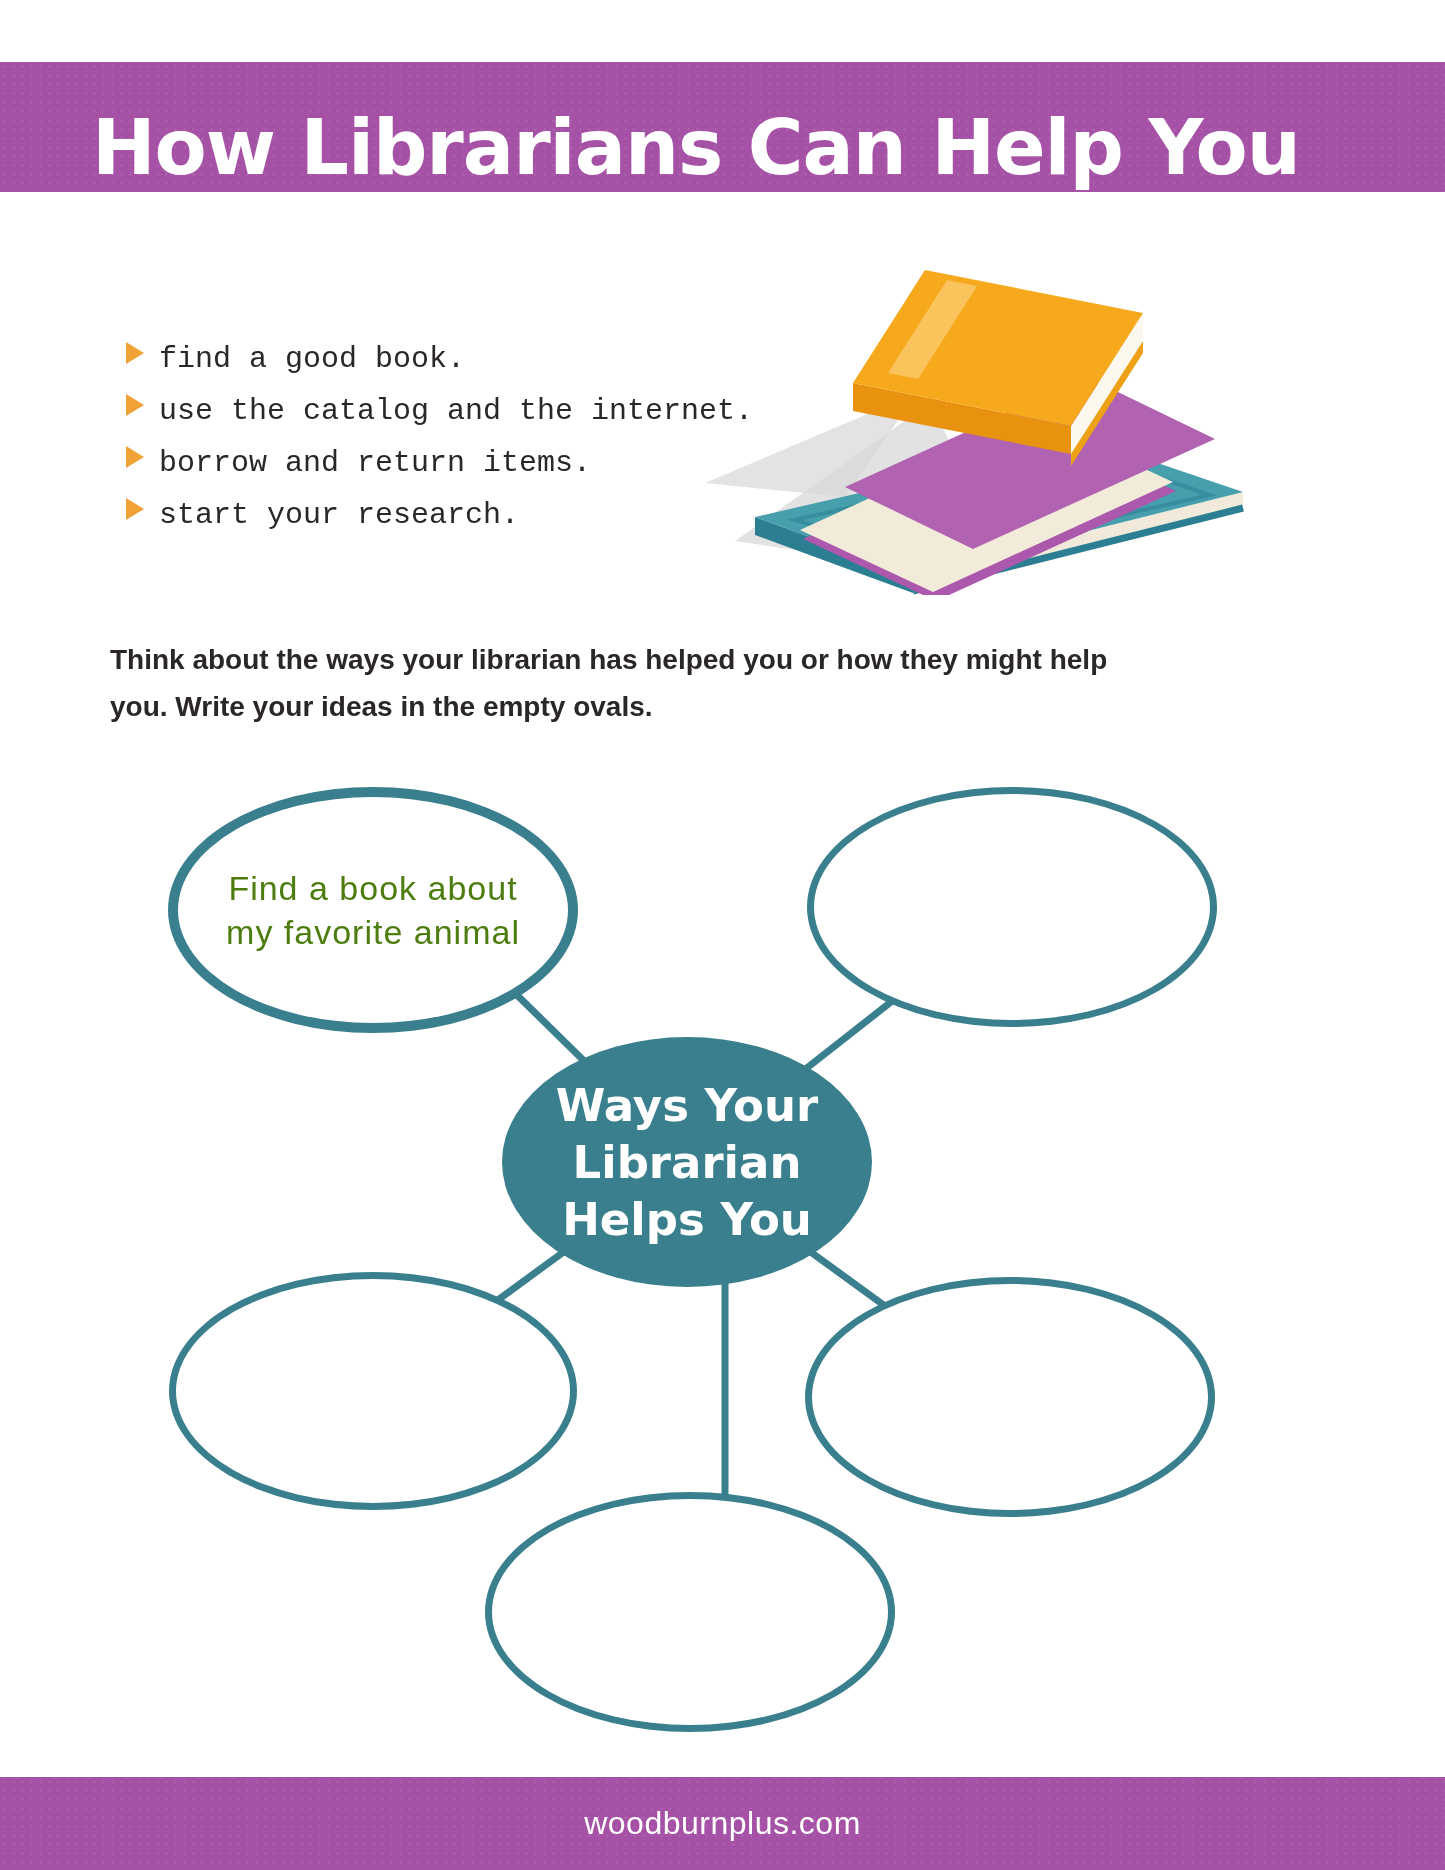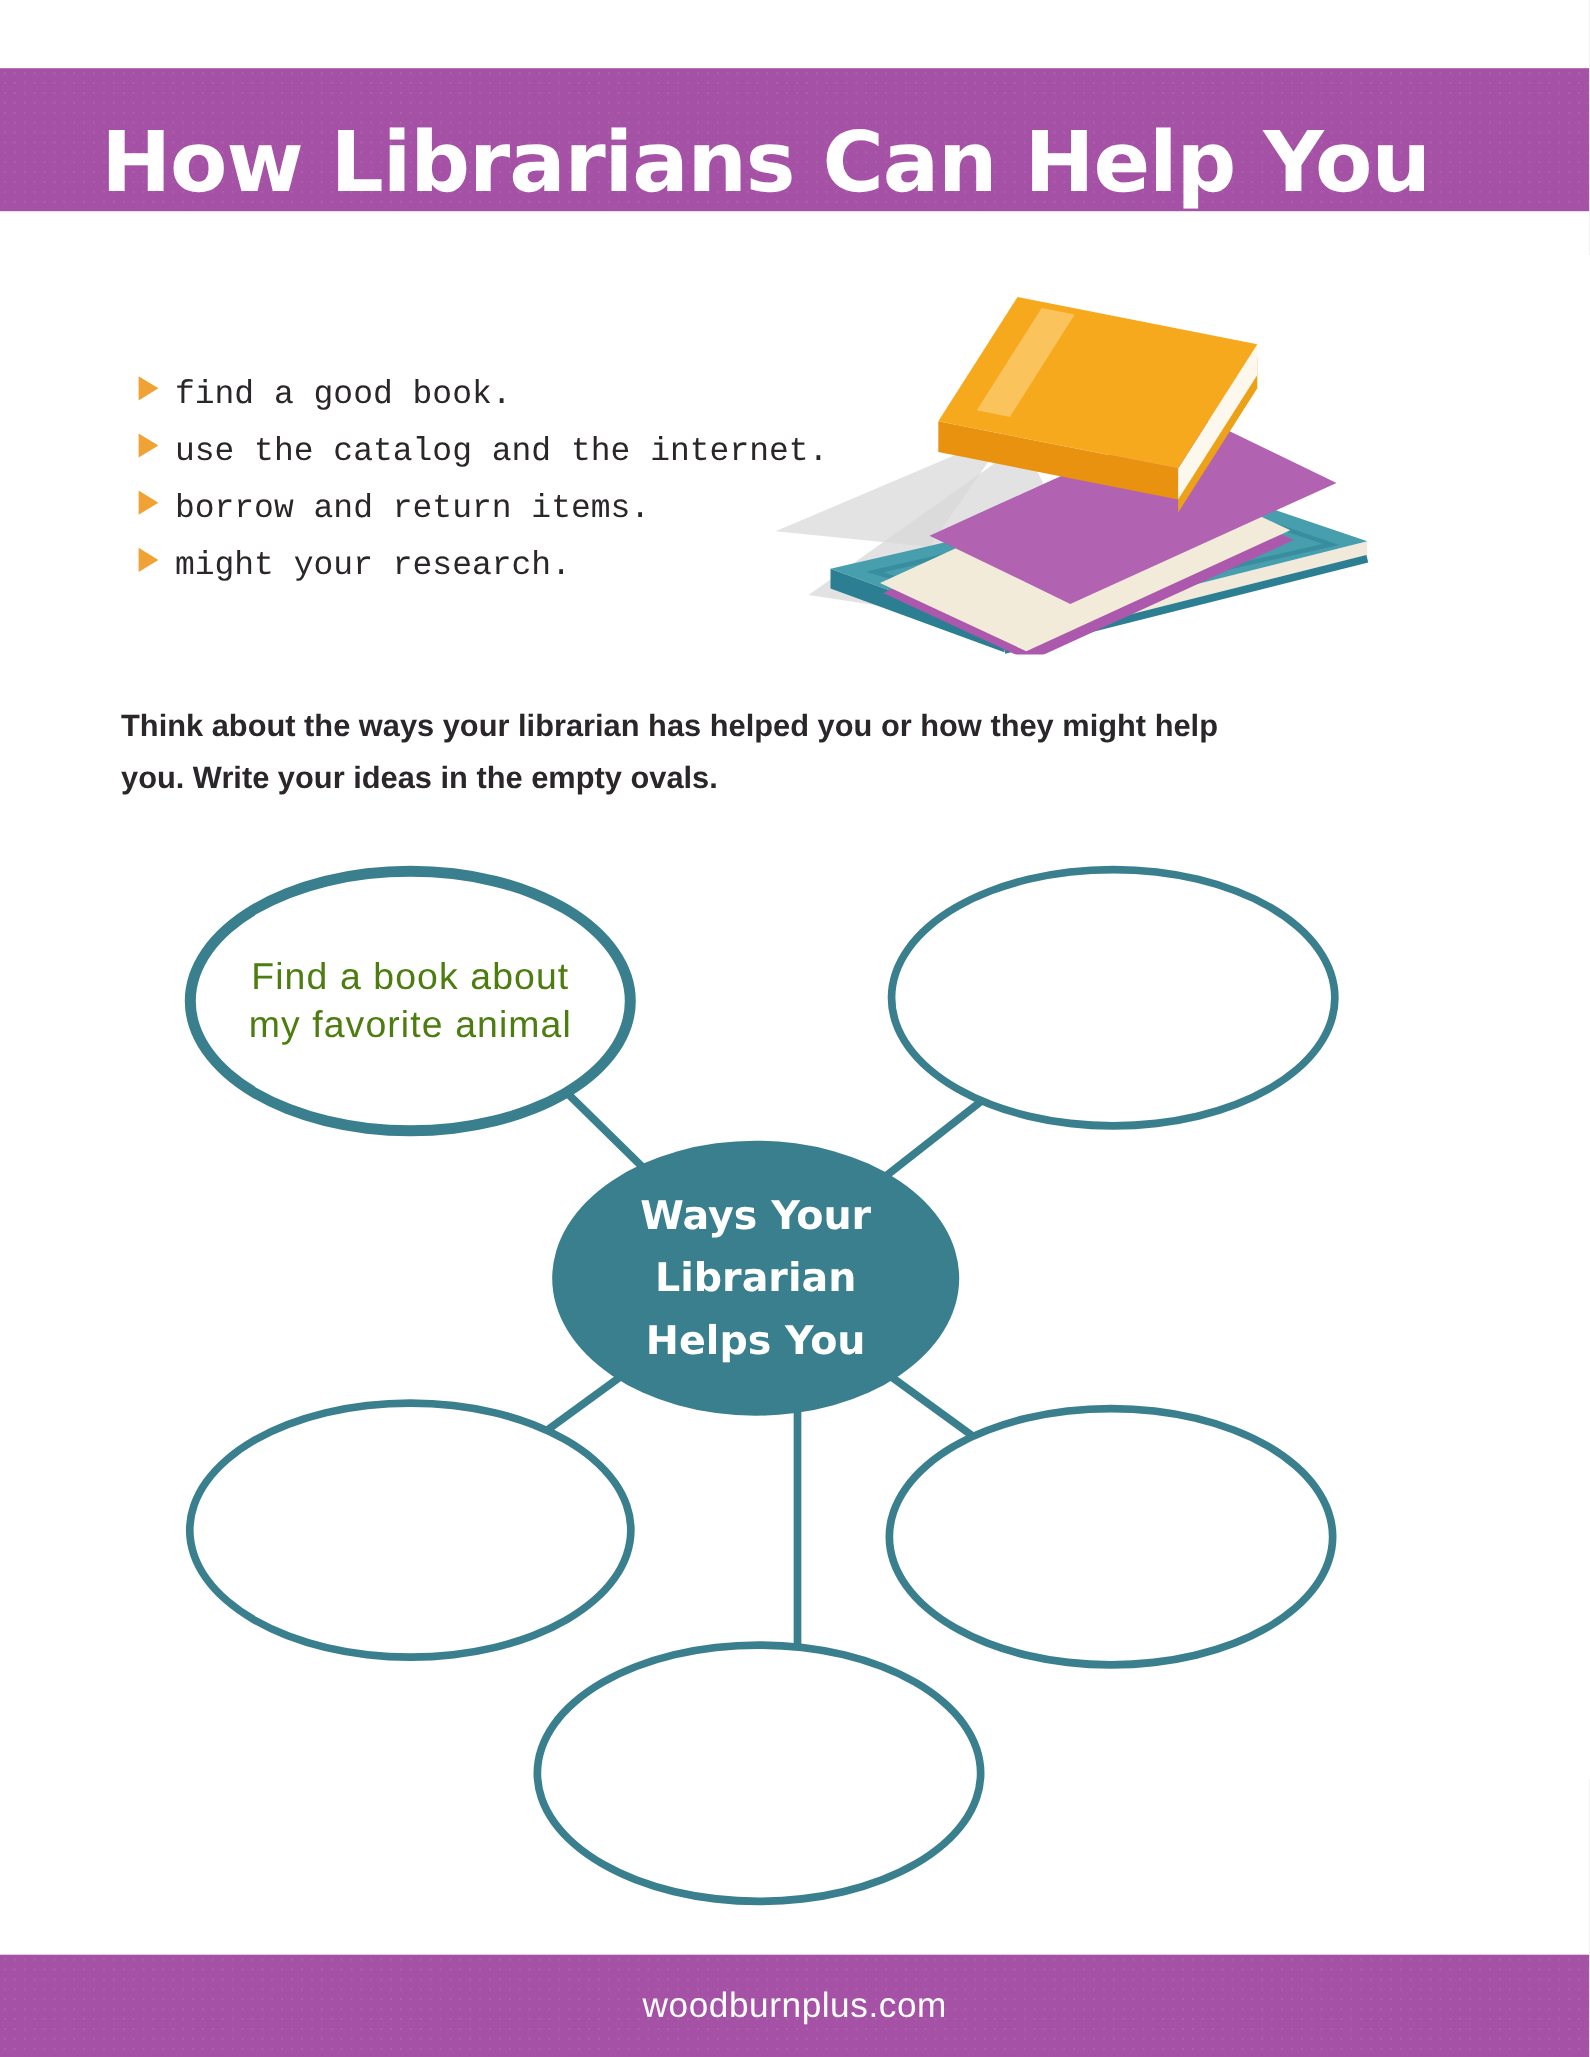--- a/index.html
+++ b/index.html
@@ -50,21 +50,21 @@
     border:7px solid #397f8d; border-radius:50%;
     display:flex; align-items:center; justify-content:center;
   }
   #oval-tl { left:168px; top:787px; width:410px; height:246px; border-width:10px; }
   #oval-tr { left:807px; top:787px; width:410px; height:240px; }
   #oval-bl { left:169px; top:1272px; width:408px; height:238px; }
   #oval-br { left:805px; top:1277px; width:410px; height:240px; }
   #oval-bc { left:485px; top:1492px; width:410px; height:240px; }
   #oval-c  { left:502px; top:1037px; width:370px; height:250px; background:#397f8d; border:none; }
   .center-label {
-    font-family:"DejaVu Sans", sans-serif; font-weight:bold; font-size:36px; line-height:57px;
+    font-family:"DejaVu Sans", sans-serif; font-weight:bold; font-size:45px; line-height:57px;
     color:#ffffff; text-align:center; white-space:pre-line;
   }
   .handwriting {
     font-size:34px; line-height:44px; color:#4d7c0f; letter-spacing:1px;
     text-align:center; white-space:pre-line;
   }
 </style>
 </head>
 <body>
 
@@ -83,21 +83,21 @@
     <li>
       <span class="tri"></span>
       <span>use the catalog and the internet.</span>
     </li>
     <li>
       <span class="tri"></span>
       <span>borrow and return items.</span>
     </li>
     <li>
       <span class="tri"></span>
-      <span>might your research.</span>
+      <span>start your research.</span>
     </li>
   </ul>
 
   <div class="books">
     <svg viewBox="0 0 580 360" width="580" height="360">
 
       <polygon points="10,248 222,158 150,262" fill="#dcdcdc" opacity="0.8"></polygon>
       <polygon points="40,306 235,168 300,296 120,318" fill="#d8d8d8" opacity="0.75"></polygon>
 
       <polygon points="60,282 218,340 218,358 60,300" fill="#2c7f92"></polygon>

